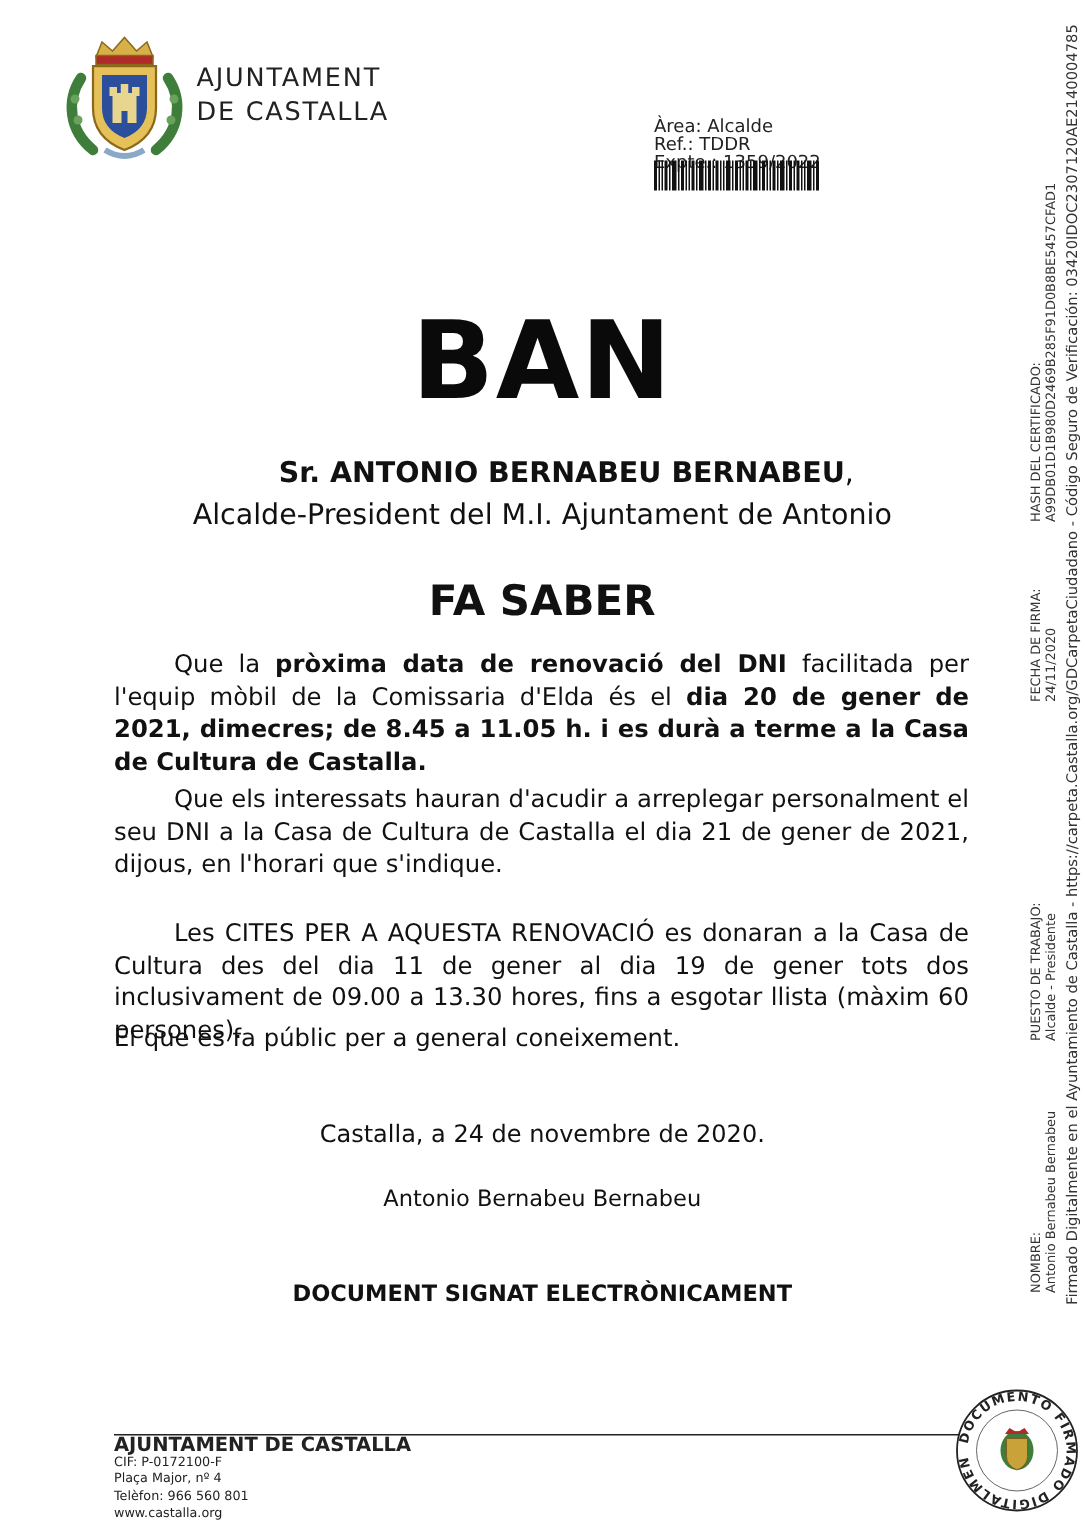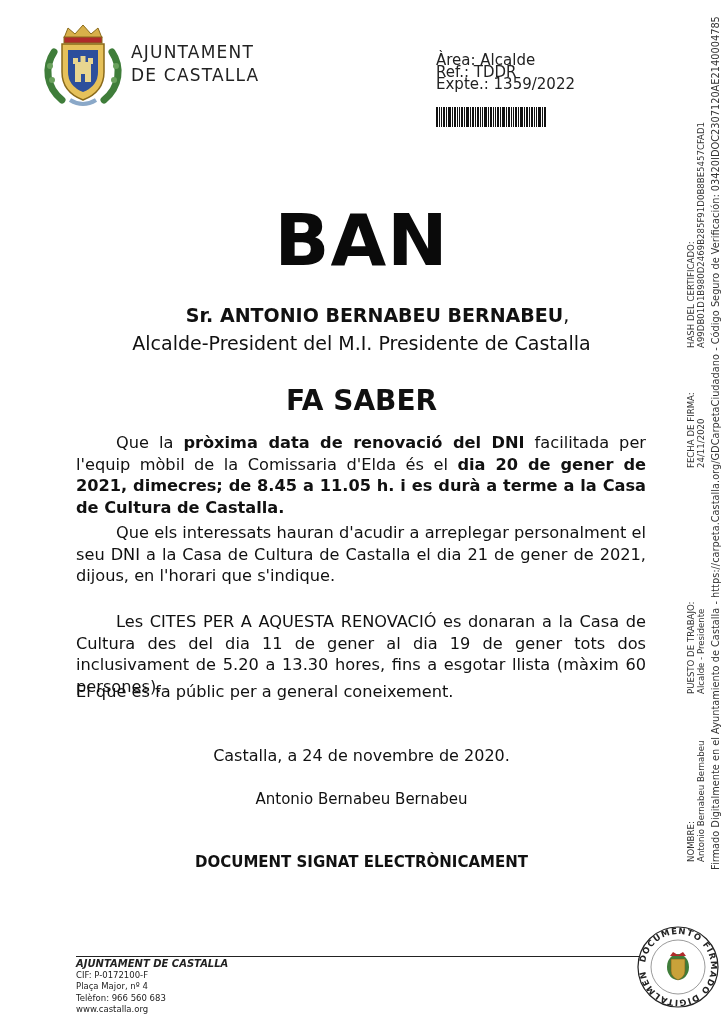--- a/index.html
+++ b/index.html
@@ -7,21 +7,21 @@
     width: 723px; height: 1024px; background: #ffffff; position: relative; overflow: hidden;
     font-family: "DejaVu Sans", sans-serif; color: #111;
   }
   .abs { position: absolute; }
 
   
   .logo { left: 40px; top: 22px; width: 86px; height: 86px; }
   .logo-text { left: 131px; top: 41px; font-family: "DejaVu Sans", sans-serif; font-size: 17px; letter-spacing: 1.2px; line-height: 23px; color: #222; font-weight: 500; }
 
   
-  .refbox { left: 436px; top: 54px; font-size: 15px; line-height: 12px; color: #222; }
+  .refbox { left: 436px; top: 78px; font-size: 12px; line-height: 12px; color: #222; }
   .barcode { left: 436px; top: 107px; width: 124px; height: 20px; display: flex; align-items: stretch; }
   .barcode span { display: block; background: #111; margin-right: 1px; }
 
   
   .ban { left: 0; width: 723px; top: 198px; text-align: center; font-family: "DejaVu Sans", sans-serif; font-weight: bold; font-size: 72px; letter-spacing: 1px; color: #0a0a0a; }
   .sr { left: 0; width: 723px; top: 304px; text-align: center; font-size: 19px; font-weight: bold; padding-left: 16px; }
   .sr .comma { font-weight: normal; }
   .alc { left: 0; width: 723px; top: 332px; text-align: center; font-size: 19px; }
   .fasaber { left: 0; width: 723px; top: 384px; text-align: center; font-size: 28px; font-weight: bold; }
 
@@ -34,21 +34,21 @@
   .u { }
   b { font-weight: bold; }
 
   .place { left: 0; width: 723px; top: 746px; text-align: center; font-size: 16px; }
   .title-sign { left: 0; width: 723px; top: 789px; text-align: center; font-size: 15px; line-height: 20px; }
   .signed { left: 0; width: 723px; top: 853px; text-align: center; font-size: 15px; font-weight: bold; }
 
   
   .footer-line { left: 76px; top: 956px; width: 590px; height: 1px; background: #222; }
   .footer { left: 76px; top: 958px; font-size: 8.5px; line-height: 11.5px; color: #222; }
-  .footer .name { font-weight: bold; font-size: 10px; font-style: italic; }
+  .footer .name { font-weight: bold; font-size: 13px; }
   .page-num { left: 660px; top: 958px; font-size: 9px; font-weight: bold; }
 
   
   .seal { left: 636px; top: 925px; width: 84px; height: 84px; }
 
   
   .side { left: 0; top: 0; width: 720px; height: 36px; transform-origin: 0 0; transform: translate(687px, 870px) rotate(-90deg); font-size: 8.6px; color: #333; }
   .side .col { position: absolute; top: 0; line-height: 9.5px; white-space: nowrap; }
   .side .long { position: absolute; left: 0; top: 23px; white-space: nowrap; font-size: 9.8px; }
 </style>
@@ -131,43 +131,43 @@
     <span style="width:2px"></span>
     <span style="width:1px"></span>
     <span style="width:1px"></span>
     <span style="width:3px"></span>
     <span style="width:1px"></span>
     <span style="width:2px"></span>
 </div>
 
 <div class="abs ban">BAN</div>
 <div class="abs sr"><span>Sr. ANTONIO BERNABEU BERNABEU</span><span class="comma">,</span></div>
-<div class="abs alc">Alcalde-President del M.I. Presidente de Castalla</div>
+<div class="abs alc">Alcalde-President del M.I. Ajuntament de Antonio</div>
 <div class="abs fasaber">FA SABER</div>
 
 <div class="abs body-text p1"><span class="indent"></span><span>Que la </span><b>pròxima data de renovació del DNI</b><span> facilitada per l'equip mòbil de la Comissaria d'Elda és el </span><b>dia 20 de gener de 2021, dimecres; de 8.45 a 11.05 h. i es durà a terme a la Casa de Cultura de Castalla.</b></div>
 
 <div class="abs body-text p2"><span class="indent"></span><span>Que els interessats hauran d'acudir a arreplegar personalment el seu DNI a la Casa de Cultura de Castalla el dia 21 de gener de 2021, dijous, en l'horari que s'indique.</span></div>
 
-<div class="abs body-text p3"><span class="indent"></span><span>Les </span><span class="u">CITES PER A AQUESTA RENOVACIÓ</span><span class="u"> es donaran a la Casa de Cultura des del dia 11 de gener al dia 19 de gener tots dos inclusivament de 5.20 a 13.30 hores</span><span>, fins a esgotar llista (màxim 60 persones).</span></div>
+<div class="abs body-text p3"><span class="indent"></span><span>Les </span><span class="u">CITES PER A AQUESTA RENOVACIÓ</span><span class="u"> es donaran a la Casa de Cultura des del dia 11 de gener al dia 19 de gener tots dos inclusivament de 09.00 a 13.30 hores</span><span>, fins a esgotar llista (màxim 60 persones).</span></div>
 
 <div class="abs body-text p4">El que es fa públic per a general coneixement.</div>
 
 <div class="abs place">Castalla, a 24 de novembre de 2020.</div>
 <div class="abs title-sign">
   <div>Antonio Bernabeu Bernabeu</div>
 </div>
 <div class="abs signed">DOCUMENT SIGNAT ELECTRÒNICAMENT</div>
 
 <div class="abs footer-line"></div>
 <div class="abs footer">
   <div class="name">AJUNTAMENT DE CASTALLA</div>
   <div>CIF: P-0172100-F</div>
   <div>Plaça Major, nº 4</div>
-  <div>Telèfon: 966 560 683</div>
+  <div>Telèfon: 966 560 801</div>
   <div>www.castalla.org</div>
 </div>
 <div class="abs page-num">2</div>
 
 <div class="abs seal">
   <svg width="84" height="84" viewBox="0 0 84 84">
     <defs>
       <path id="sealArc" d="M42 42 m-33 0 a33 33 0 1 1 66 0 a33 33 0 1 1 -66 0"></path>
     </defs>
     <circle cx="42" cy="42" r="40" fill="#fff" stroke="#222" stroke-width="1.2"></circle>

